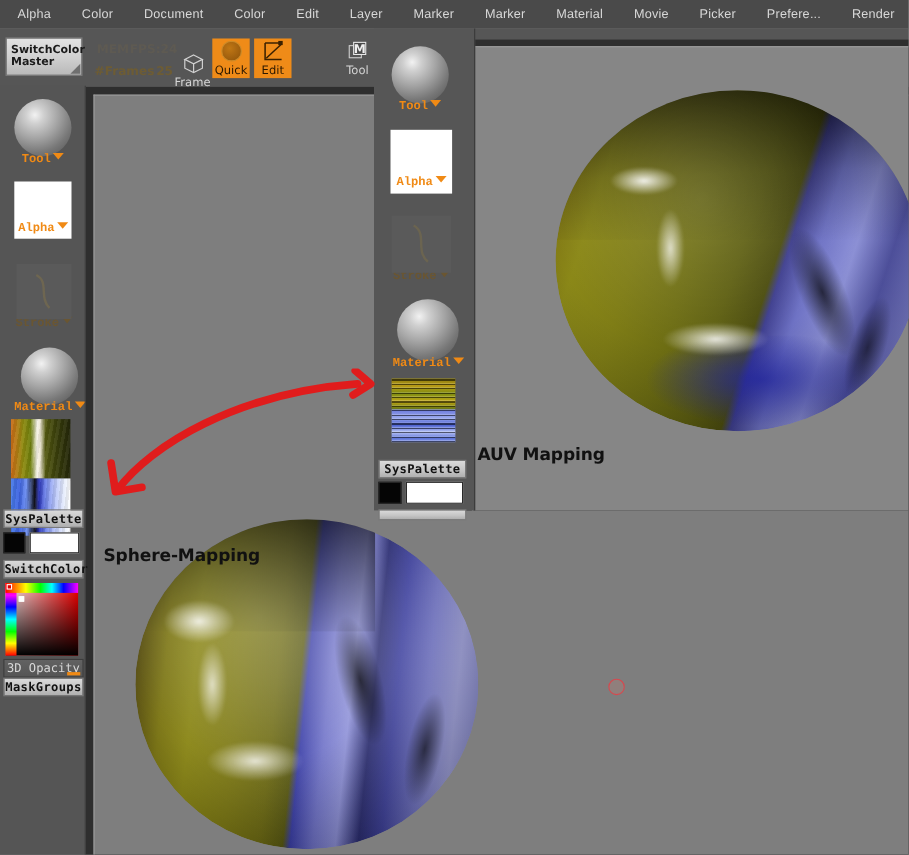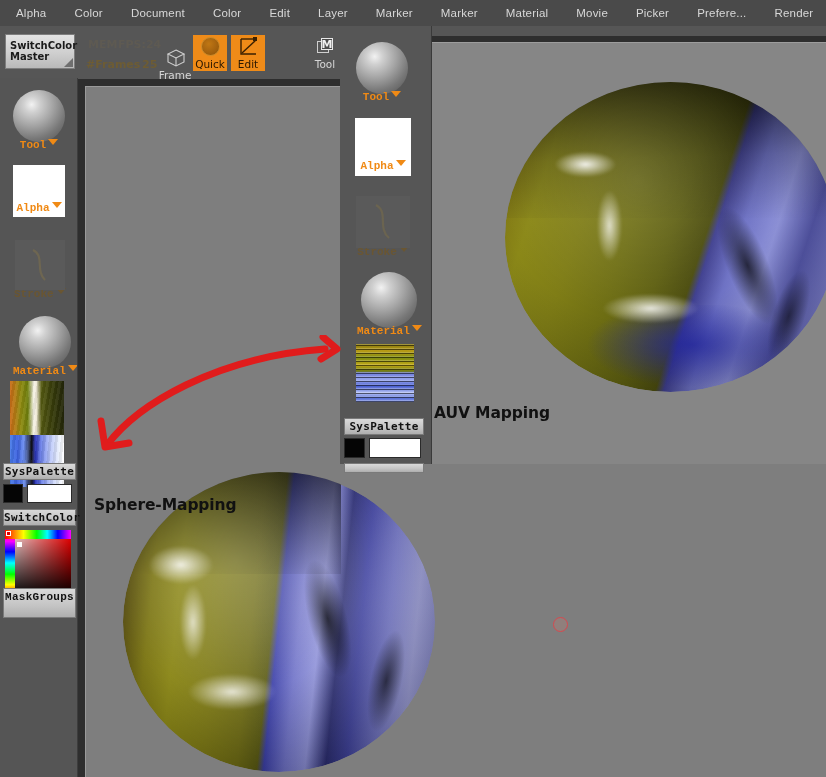--- a/index.html
+++ b/index.html
@@ -450,21 +450,21 @@
       <div class="cp-marker red" style="left:1px;top:1px;"></div>
       <div class="cp-marker" style="left:12px;top:12px;background:#fff;"></div>
     </div>
   </div>
 
   <div class="opacity-btn" style="position:absolute;left:3px;top:521px;width:73px;height:17px;">
     <span>3D Opacity</span>
     <span class="bar"></span>
   </div>
 
-  <div class="sys-btn" style="position:absolute;left:3px;top:510px;width:73px;height:30px;font-family:Liberation Mono, monospace;">MaskGroups</div>
+  <div class="sys-btn" style="position:absolute;left:3px;top:538px;width:73px;height:17px;">MaskGroups</div>
 </div>
 
 <div id="inner-doc">
   <div id="inner-doc-inner"></div>
 </div>
 
 <div id="inner-window">
 
   <div class="pal-slot" style="left:16px; top:16px;">
     <div class="sphere-thumb"></div>

